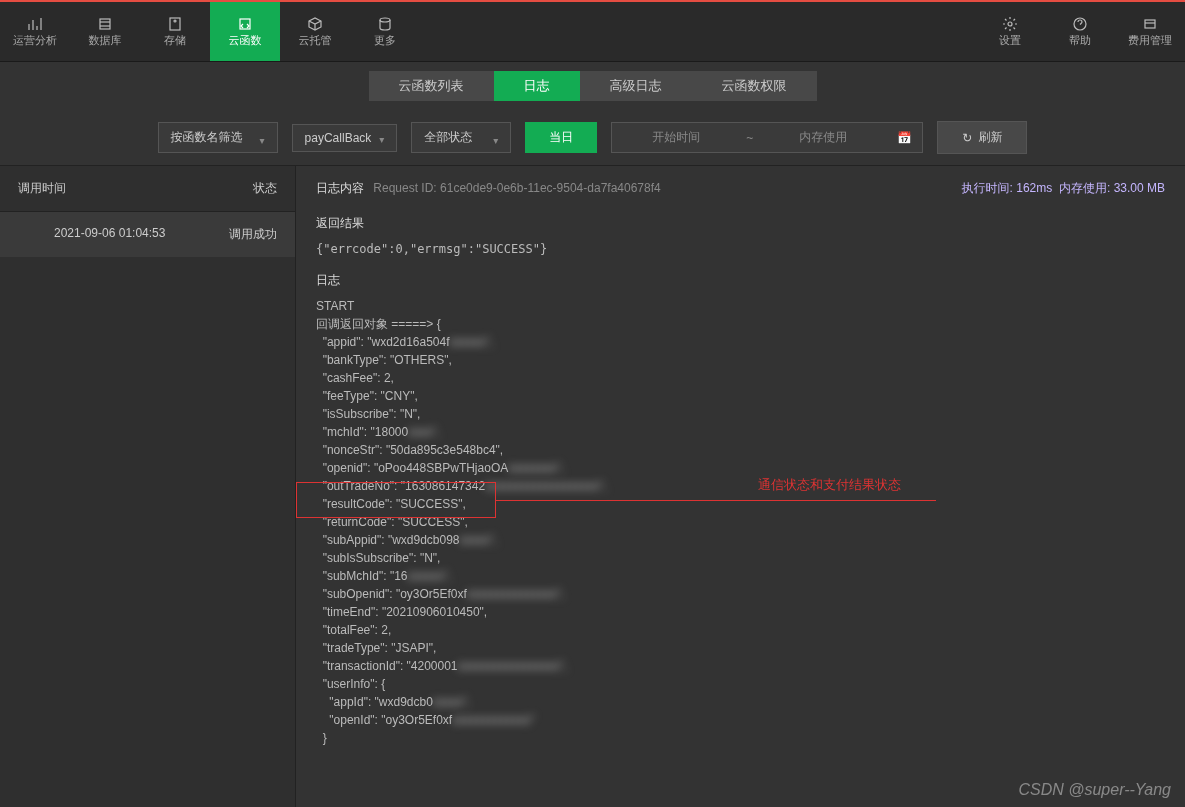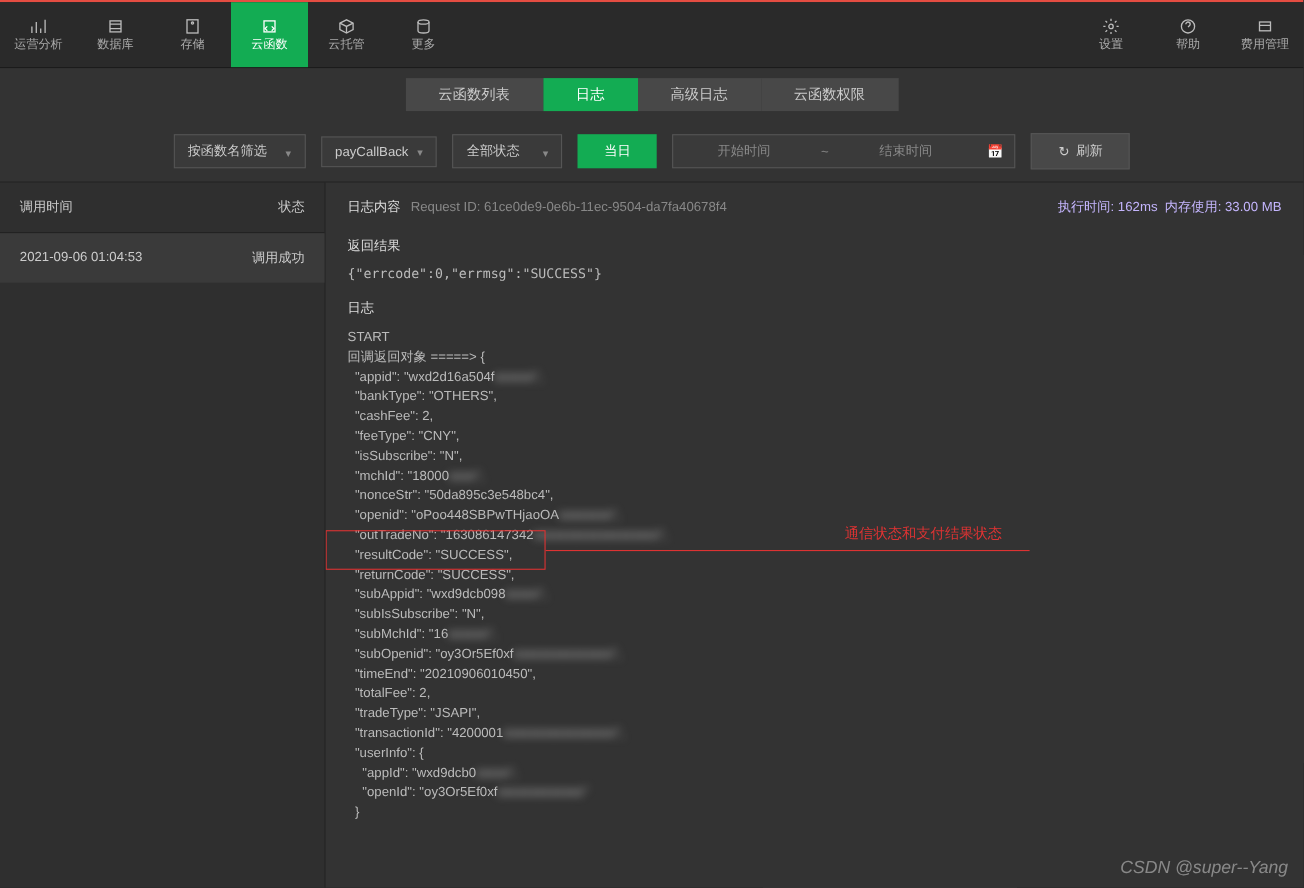--- a/index.html
+++ b/index.html
@@ -31,21 +31,21 @@
 .time-input { padding: 6px 40px; color: #888; font-size: 12px; }
 .tilde { padding: 0 6px; color: #888; }
 .cal-icon { padding: 0 10px; color: #888; }
 .btn-refresh { background: #484848; color: #ccc; padding: 7px 24px; font-size: 12px; cursor: pointer; border: 1px solid #555; display: flex; align-items: center; gap: 6px; }
 
 .main { display: flex; height: calc(100% - 166px); }
 .left-panel { width: 296px; background: #2f2f2f; border-right: 1px solid #222; }
 .left-header { display: flex; padding: 14px 18px; border-bottom: 1px solid #222; font-size: 12px; }
 .left-header .col1 { flex: 1; }
 .row-item { display: flex; padding: 14px 18px; background: #3a3a3a; cursor: pointer; }
-.row-item .col1 { flex: 1; color: #ccc; }
+.row-item .col1 { flex: 1; color: #ccc; margin-left: 36px; }
 .row-item .col2 { color: #ccc; }
 
 .right-panel { flex: 1; padding: 14px 20px; overflow: auto; background: #333; position: relative; }
 .log-hdr { display: flex; margin-bottom: 18px; }
 .log-hdr-left { flex: 1; font-size: 12px; }
 .log-hdr-left .title { color: #ddd; margin-right: 6px; }
 .log-hdr-left .req { color: #888; }
 .log-hdr-right { font-size: 12px; color: #c4b5fd; text-align: right; }
 .section-title { font-size: 12px; color: #ddd; margin-bottom: 8px; margin-top: 14px; }
 pre { font-family: Consolas, Monaco, monospace; font-size: 12px; line-height: 1.5; color: #bbb; white-space: pre; }
@@ -170,21 +170,21 @@
       <span class="chevron">▾</span>
     </div>
   <div class="dropdown">
       <span>全部状态</span>
       <span class="chevron">▾</span>
     </div>
   <button class="btn-primary">当日</button>
   <div class="time-range">
     <span class="time-input">开始时间</span>
     <span class="tilde">~</span>
-    <span class="time-input">结束时间</span>
+    <span class="time-input">内存使用</span>
     <span class="cal-icon">📅</span>
   </div>
   <button class="btn-refresh">
       <span>↻</span>
       <span>刷新</span>
     </button>
 </div>
 
 <div class="main">
   <div class="left-panel">
@@ -234,17 +234,17 @@
 <span>  "totalFee": 2,</span>
 <span>  "tradeType": "JSAPI",</span>
 <span>  "transactionId": "4200001</span><span class="blur">xxxxxxxxxxxxxxxxx",</span>
 <span>  "userInfo": {</span>
 <span>    "appId": "wxd9dcb0</span><span class="blur">xxxxx",</span>
 <span>    "openId": "oy3Or5Ef0xf</span><span class="blur">xxxxxxxxxxxxx"</span>
 <span>  }</span></pre>
 
     <div class="redbox" style="left:0px; top:316px; width:200px; height:36px;"></div>
     <div class="redline" style="left:200px; top:334px; width:440px;"></div>
-    <div class="redtext" style="left:472px; top:310px;">通信状态和支付结果状态</div>
+    <div class="redtext" style="left:462px; top:310px;">通信状态和支付结果状态</div>
   </div>
 </div>
 
 <div class="watermark">CSDN @super--Yang</div>
 
 </body></html>

